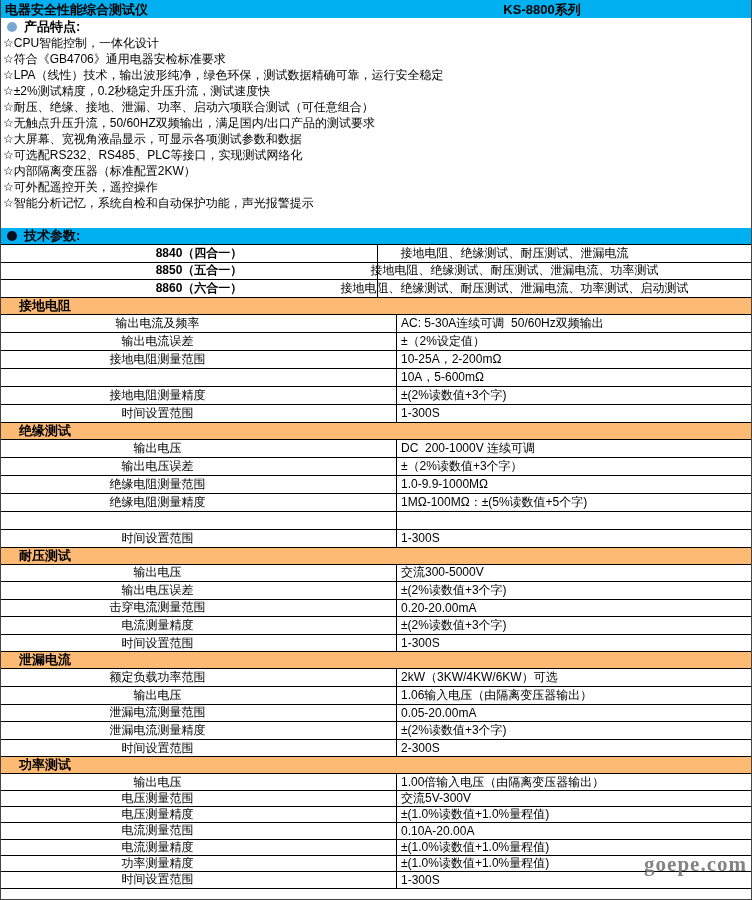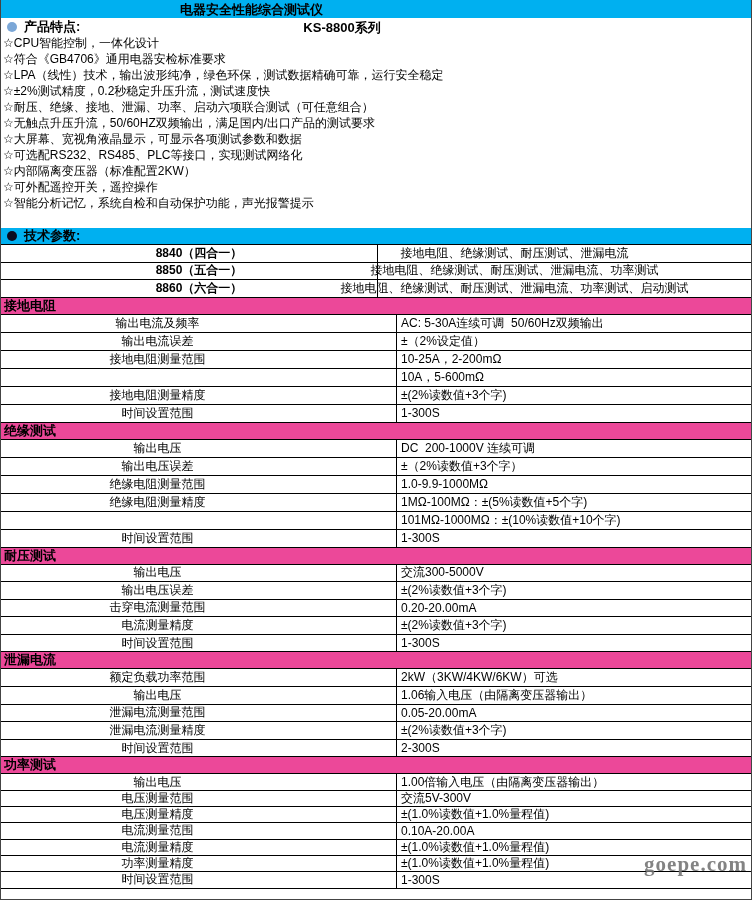--- a/index.html
+++ b/index.html
@@ -9,21 +9,21 @@
     box-sizing:border-box;
     border-left:1px solid #444;border-right:1px solid #444;border-bottom:1px solid #444;
     font-family:"Liberation Sans","DejaVu Sans",sans-serif;
     color:#000;
     overflow:hidden;
     background:#fff;
   }
   .row{display:flex;align-items:center;box-sizing:border-box;}
 
   
-  .banner{height:18px;background:#00b0f0;border-top:1px solid #00b0f0;flex-direction:column;}
+  .banner{height:18px;background:#00b0f0;border-top:1px solid #00b0f0;}
   .banner-title{width:396px;padding-left:4px;font-size:13px;font-weight:bold;white-space:nowrap;}
   .banner-series{flex:1;text-align:center;padding-right:68px;font-size:13px;font-weight:bold;}
 
   
   .heading-white{height:17px;background:#fff;}
   .heading-blue{height:17px;background:#00b0f0;border-bottom:1px solid #000;}
   .dot{display:inline-block;width:10px;height:10px;border-radius:50%;margin:0 7px 0 6px;flex:0 0 auto;}
   .dot-light{background:#7ba7d7;}
   .dot-dark{background:#0b0b20;}
   .heading-text{font-size:13px;font-weight:bold;white-space:nowrap;}
@@ -35,22 +35,22 @@
   
   .model-row{height:17.5px;border-bottom:1px solid #000;font-size:12px;}
   .model-name{width:357px;flex:0 0 auto;box-sizing:border-box;border-right:1px solid #000;
     text-align:center;font-weight:bold;white-space:nowrap;
     display:flex;align-items:center;justify-content:center;height:100%;margin-left:20px;}
   .model-desc{flex:1;display:flex;align-items:center;justify-content:center;
     padding-right:100px;height:100%;min-width:0;}
   .model-desc span{white-space:nowrap;}
 
   
-  .section-header{height:16px;background:#ec4899;border-bottom:1px solid #000;
-    font-size:13px;font-weight:bold;padding-left:3px;display:flex;align-items:center;}
+  .section-header{height:16px;background:#fdba74;border-bottom:1px solid #000;
+    font-size:13px;font-weight:bold;padding-left:18px;display:flex;align-items:center;}
 
   
   .spec-row{border-bottom:1px solid #000;font-size:12px;}
   .spec-label{width:396px;flex:0 0 auto;box-sizing:border-box;border-right:1px solid #000;
     height:100%;display:flex;align-items:center;justify-content:center;
     padding-right:82px;white-space:nowrap;}
   .spec-value{flex:1;height:100%;display:flex;align-items:center;
     padding-left:4px;min-width:0;}
   .spec-value span{white-space:pre;}
 
@@ -186,23 +186,20 @@
           </div>
         </div>
         <div class="row spec-row">
           <div class="spec-label">绝缘电阻测量精度</div>
           <div class="spec-value">
             <span>1MΩ-100MΩ：±(5%读数值+5个字)</span>
           </div>
         </div>
         <div class="row spec-row">
           <div class="spec-label"></div>
-          <div class="spec-value">
-            <span>101MΩ-1000MΩ：±(10%读数值+10个字)</span>
-          </div>
         </div>
         <div class="row spec-row">
           <div class="spec-label">时间设置范围</div>
           <div class="spec-value">
             <span>1-300S</span>
           </div>
         </div>
       </div>
       <div class="sec-2">
         <div class="section-header">耐压测试</div>

